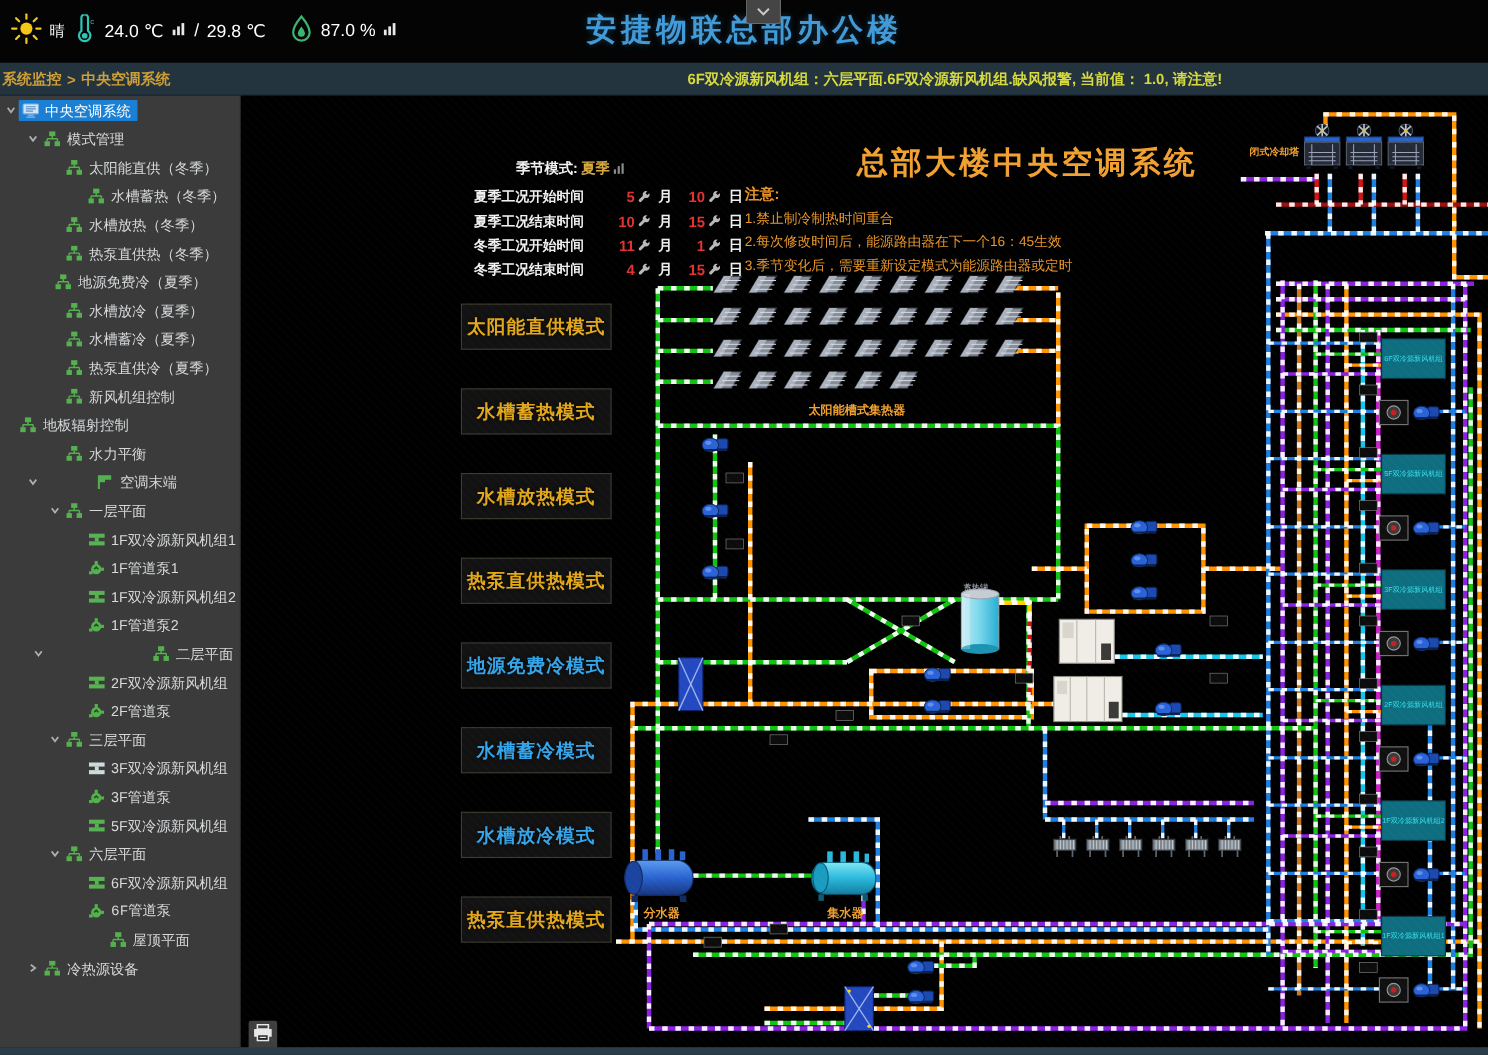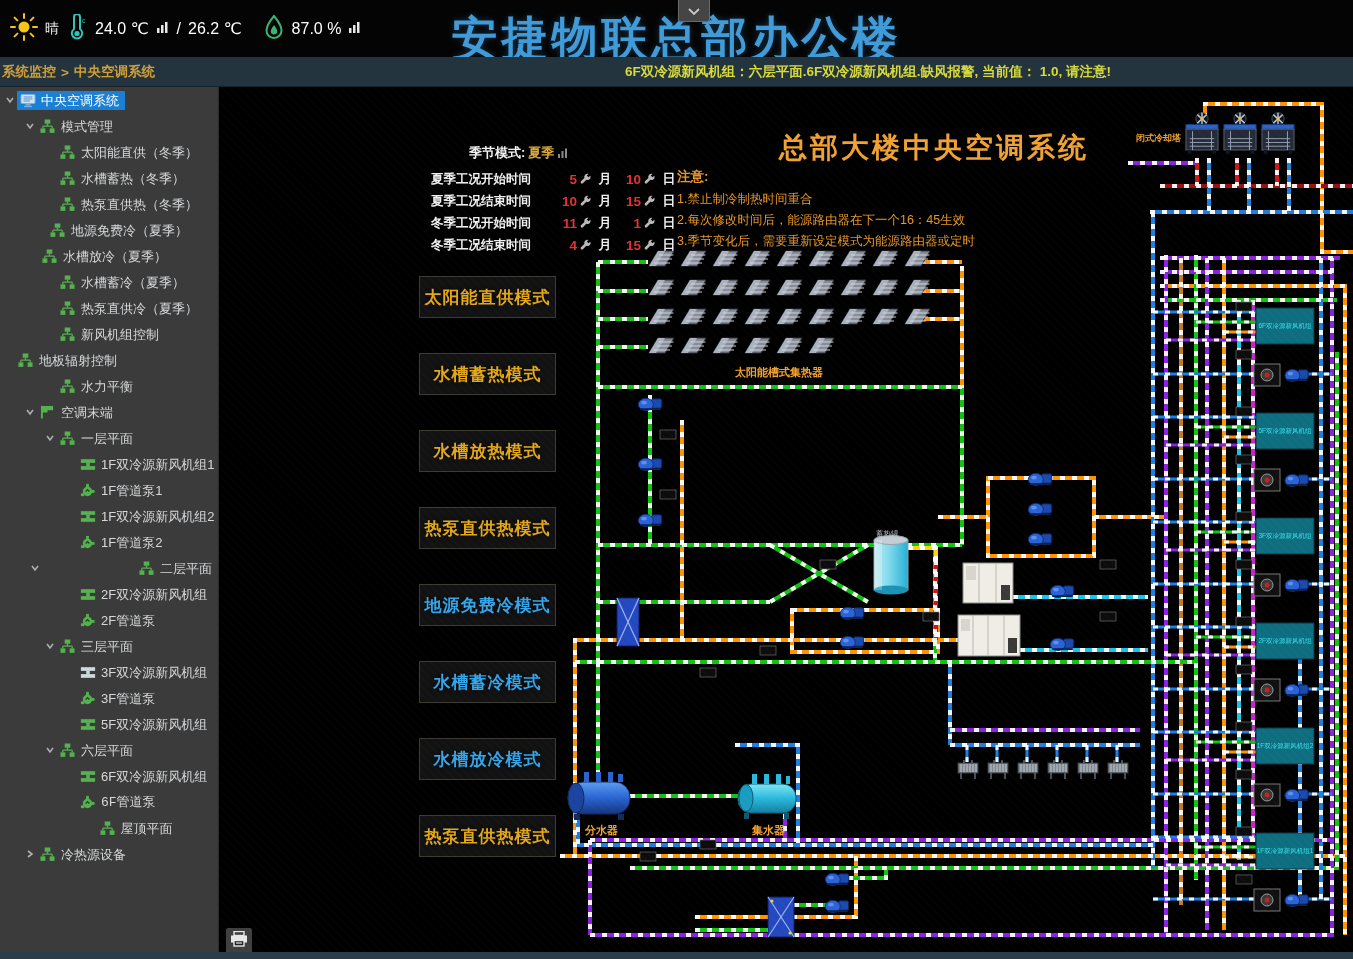--- a/index.html
+++ b/index.html
@@ -5,21 +5,21 @@
   html,body{margin:0;padding:0;background:#000;}
   *{box-sizing:border-box;}
   body{font-family:"Liberation Sans","DejaVu Sans",sans-serif;}
   #stage{position:relative;width:1353px;height:959px;background:#000;overflow:hidden;}
 
   
   #topbar{position:absolute;left:0;top:0;width:1353px;height:57px;background:#040404;}
   .weather{position:absolute;left:10px;top:0;height:57px;display:flex;align-items:center;gap:7px;color:#e8e8e8;}
   .weather .txt{font-size:14px;color:#f0f0f0;}
   .weather .val{font-size:16px;color:#ffffff;}
-  .app-title{position:absolute;left:0;right:0;top:8px;text-align:center;font-size:46px;font-weight:bold;color:#419bd8;letter-spacing:4px;text-shadow:0 0 6px rgba(65,155,216,.35);}
+  .app-title{position:absolute;left:0;right:0;top:8px;text-align:center;font-size:28px;font-weight:bold;color:#419bd8;letter-spacing:4px;text-shadow:0 0 6px rgba(65,155,216,.35);}
   .collapse-btn{position:absolute;left:678px;top:0;width:32px;height:22px;background:#454545;border:1px solid #6a6a6a;border-top:none;border-radius:0 0 3px 3px;display:flex;align-items:center;justify-content:center;cursor:pointer;}
 
   
   #crumbbar{position:absolute;left:0;top:57px;width:1353px;height:30px;background:#24343f;border-bottom:1px solid #16222b;}
   .crumb{position:absolute;left:2px;top:0;height:30px;display:flex;align-items:center;gap:5px;font-size:13.5px;color:#cf9f37;font-weight:bold;}
   .alarm{position:absolute;left:625px;top:0;height:30px;display:flex;align-items:center;font-size:13.5px;color:#d6da3c;font-weight:bold;}
 
   
   #sidebar{position:absolute;left:0;top:87px;width:219px;height:865px;background:#3b3b3b;overflow:hidden;border-right:1px solid #2a2a2a;}
   .tree-row{height:26px;display:flex;align-items:center;font-size:13px;color:#d6d8da;cursor:pointer;white-space:nowrap;}
@@ -98,21 +98,21 @@
       </span>
       <span class="val">24.0 ℃</span>
       <span>
         <svg width="14" height="14" viewBox="0 0 14 14">
             <rect x="1" y="8" width="2.5" height="5" fill="#e8e8e8"></rect>
             <rect x="5" y="5" width="2.5" height="8" fill="#e8e8e8"></rect>
             <rect x="9" y="2" width="2.5" height="11" fill="#e8e8e8"></rect>
           </svg>
       </span>
       <span class="val">/</span>
-      <span class="val">26.2 ℃</span>
+      <span class="val">29.8 ℃</span>
       <span style="margin-left:14px;">
         <svg width="22" height="26" viewBox="0 0 22 26">
             <path d="M11,2 C11,2 3.5,11 3.5,16.5 a7.5,7.5 0 0 0 15,0 C18.5,11 11,2 11,2 Z" fill="none" stroke="#3cb371" stroke-width="2"></path>
             <path d="M11,11 C11,11 7.8,15 7.8,17.3 a3.2,3.2 0 0 0 6.4,0 C14.2,15 11,11 11,11 Z" fill="#3cb371"></path>
           </svg>
       </span>
       <span class="val">87.0 %</span>
       <span>
         <svg width="14" height="14" viewBox="0 0 14 14">
             <rect x="1" y="8" width="2.5" height="5" fill="#e8e8e8"></rect>
@@ -186,32 +186,46 @@
             <svg width="15" height="15" viewBox="0 0 16 16">
               <rect x="5" y="0.5" width="6" height="4.6" fill="#55b04f"></rect>
               <path d="M8,5 V7.6 M3,7.6 H13 M3,7.6 V10 M13,7.6 V10" stroke="#55b04f" stroke-width="1.4" fill="none"></path>
               <rect x="0.5" y="10" width="5.2" height="4.8" fill="#55b04f"></rect>
               <rect x="10.3" y="10" width="5.2" height="4.8" fill="#55b04f"></rect>
             </svg>
           </span>
           <span class="tree-label">太阳能直供（冬季）</span>
         </span>
       </div>
+      <div class="tree-row" style="padding-left: 62px;">
+        <span class="tree-chev"></span>
+        <span class="row-body">
+          <span class="tree-ico">
+            <svg width="15" height="15" viewBox="0 0 16 16">
+              <rect x="5" y="0.5" width="6" height="4.6" fill="#55b04f"></rect>
+              <path d="M8,5 V7.6 M3,7.6 H13 M3,7.6 V10 M13,7.6 V10" stroke="#55b04f" stroke-width="1.4" fill="none"></path>
+              <rect x="0.5" y="10" width="5.2" height="4.8" fill="#55b04f"></rect>
+              <rect x="10.3" y="10" width="5.2" height="4.8" fill="#55b04f"></rect>
+            </svg>
+          </span>
+          <span class="tree-label">水槽蓄热（冬季）</span>
+        </span>
+      </div>
       <div class="tree-row" style="padding-left: 42px;">
         <span class="tree-chev"></span>
         <span class="row-body">
           <span class="tree-ico">
             <svg width="15" height="15" viewBox="0 0 16 16">
               <rect x="5" y="0.5" width="6" height="4.6" fill="#55b04f"></rect>
               <path d="M8,5 V7.6 M3,7.6 H13 M3,7.6 V10 M13,7.6 V10" stroke="#55b04f" stroke-width="1.4" fill="none"></path>
               <rect x="0.5" y="10" width="5.2" height="4.8" fill="#55b04f"></rect>
               <rect x="10.3" y="10" width="5.2" height="4.8" fill="#55b04f"></rect>
             </svg>
           </span>
-          <span class="tree-label">水槽蓄热（冬季）</span>
+          <span class="tree-label">水槽放热（冬季）</span>
         </span>
       </div>
       <div class="tree-row" style="padding-left: 42px;">
         <span class="tree-chev"></span>
         <span class="row-body">
           <span class="tree-ico">
             <svg width="15" height="15" viewBox="0 0 16 16">
               <rect x="5" y="0.5" width="6" height="4.6" fill="#55b04f"></rect>
               <path d="M8,5 V7.6 M3,7.6 H13 M3,7.6 V10 M13,7.6 V10" stroke="#55b04f" stroke-width="1.4" fill="none"></path>
               <rect x="0.5" y="10" width="5.2" height="4.8" fill="#55b04f"></rect>
@@ -228,21 +242,21 @@
             <svg width="15" height="15" viewBox="0 0 16 16">
               <rect x="5" y="0.5" width="6" height="4.6" fill="#55b04f"></rect>
               <path d="M8,5 V7.6 M3,7.6 H13 M3,7.6 V10 M13,7.6 V10" stroke="#55b04f" stroke-width="1.4" fill="none"></path>
               <rect x="0.5" y="10" width="5.2" height="4.8" fill="#55b04f"></rect>
               <rect x="10.3" y="10" width="5.2" height="4.8" fill="#55b04f"></rect>
             </svg>
           </span>
           <span class="tree-label">地源免费冷（夏季）</span>
         </span>
       </div>
-      <div class="tree-row" style="padding-left: 24px;">
+      <div class="tree-row" style="padding-left: 42px;">
         <span class="tree-chev"></span>
         <span class="row-body">
           <span class="tree-ico">
             <svg width="15" height="15" viewBox="0 0 16 16">
               <rect x="5" y="0.5" width="6" height="4.6" fill="#55b04f"></rect>
               <path d="M8,5 V7.6 M3,7.6 H13 M3,7.6 V10 M13,7.6 V10" stroke="#55b04f" stroke-width="1.4" fill="none"></path>
               <rect x="0.5" y="10" width="5.2" height="4.8" fill="#55b04f"></rect>
               <rect x="10.3" y="10" width="5.2" height="4.8" fill="#55b04f"></rect>
             </svg>
           </span>
@@ -312,21 +326,21 @@
             <svg width="15" height="15" viewBox="0 0 16 16">
               <rect x="5" y="0.5" width="6" height="4.6" fill="#55b04f"></rect>
               <path d="M8,5 V7.6 M3,7.6 H13 M3,7.6 V10 M13,7.6 V10" stroke="#55b04f" stroke-width="1.4" fill="none"></path>
               <rect x="0.5" y="10" width="5.2" height="4.8" fill="#55b04f"></rect>
               <rect x="10.3" y="10" width="5.2" height="4.8" fill="#55b04f"></rect>
             </svg>
           </span>
           <span class="tree-label">水力平衡</span>
         </span>
       </div>
-      <div class="tree-row" style="padding-left: 22px;">
+      <div class="tree-row" style="padding-left: 22px; gap: 48px;">
         <span class="tree-chev">
           <svg width="10" height="10" viewBox="0 0 10 10">
             <polyline points="2,3 5,7 8,3" fill="none" stroke="#aab0b6" stroke-width="1.6"></polyline>
           </svg>
         </span>
         <span class="row-body">
           <span class="tree-ico">
             <svg width="15" height="14" viewBox="0 0 16 15">
               <path d="M2,14.5 V1" stroke="#55b04f" stroke-width="2"></path>
               <path d="M2,1 H14 V5.5 H8 V8 H2 Z" fill="#55b04f"></path>

